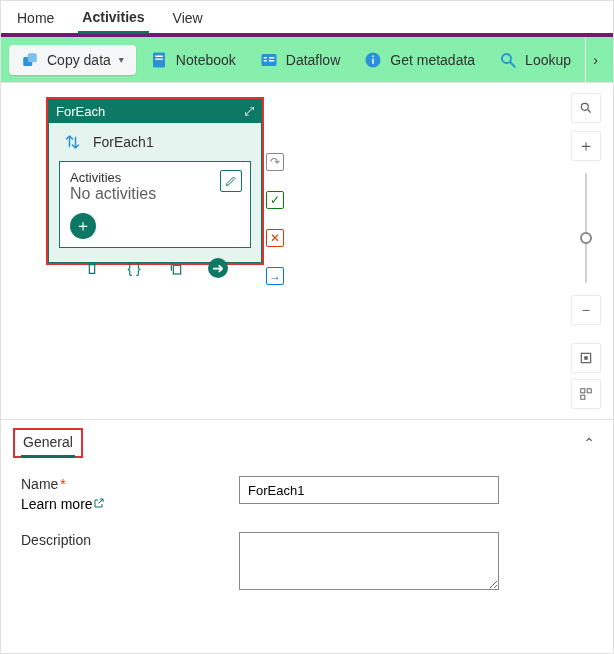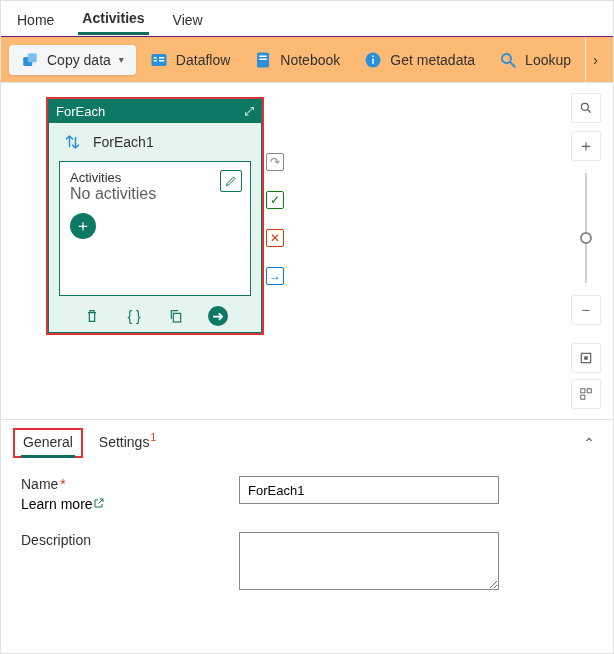--- a/index.html
+++ b/index.html
@@ -1,24 +1,24 @@
 <!DOCTYPE html>
 <html><head>
 <meta charset="utf-8">
 <style>
 * { box-sizing: border-box; margin: 0; padding: 0; }
 body { font-family: "Segoe UI", Tahoma, sans-serif; font-size: 14px; color: #323130; width: 614px; height: 654px; background: #fff; border: 1px solid #e1e1e1; display: flex; flex-direction: column; overflow: hidden; }
 
 
-.nav-tabs { display: flex; align-items: center; height: 36px; padding: 0 12px; gap: 20px; border-bottom: 1px solid #701a75; }
+.nav-tabs { display: flex; align-items: center; height: 36px; padding: 0 12px; gap: 20px; border-bottom: 4px solid #701a75; }
 .nav-tab { padding: 8px 4px 6px; cursor: pointer; }
 .nav-tab.active { border-bottom: 3px solid #0f6f5c; font-weight: 600; }
 
 
-.toolbar { display: flex; align-items: center; height: 46px; padding: 0 8px; gap: 4px; border-bottom: 1px solid #e1e1e1; background:#fdba74; }
+.toolbar { display: flex; align-items: center; height: 46px; padding: 0 8px; gap: 4px; border-bottom: 1px solid #e1e1e1; background:#86efac; }
 .tool-btn { display: inline-flex; align-items: center; gap: 8px; padding: 6px 10px; cursor: pointer; border-radius: 2px; white-space: nowrap; }
 .tool-btn.primary { background: #f4f6f8; box-shadow: 0 1px 2px rgba(0,0,0,0.12); border-radius: 4px; padding: 6px 12px; }
 .chevron-down { font-size: 10px; color: #605e5c; }
 .toolbar-more { margin-left:auto; width: 22px; height:46px; display:flex; align-items:center; justify-content:center; border-left:1px solid #eee; cursor:pointer; }
 
 
 .ic { width:18px; height:18px; display:inline-flex; align-items:center; justify-content:center; }
 .ic svg { width:18px; height:18px; }
 
 
@@ -26,21 +26,21 @@
 .canvas-inner { position:relative; width:100%; height:100%; }
 
 
 .rail { position:absolute; right:10px; top:10px; width:34px; display:flex; flex-direction:column; align-items:center; gap:8px; }
 .rail-btn { width:30px; height:30px; border:1px solid #eaeaea; border-radius:2px; display:flex; align-items:center; justify-content:center; cursor:pointer; color:#605e5c; font-size:16px; background:#fff; }
 .rail-track { width:2px; height:110px; background:#d0d0d0; position:relative; margin:4px 0; }
 .rail-thumb { position:absolute; top:54%; left:-5px; width:12px; height:12px; border-radius:50%; border:2px solid #8a8886; background:#fff; cursor:pointer; }
 .rail-group-bottom { position:absolute; right:10px; bottom:10px; width:34px; display:flex; flex-direction:column; gap:6px; align-items:center; }
 
 
-.node-select { position:absolute; left:45px; top:14px; width:218px; height:238px; border:2px solid #e03030; padding:0; }
+.node-select { position:absolute; left:45px; top:14px; width:218px; height:168px; border:2px solid #e03030; padding:0; }
 .node { position:relative; width:100%; height:100%; }
 .node-header { background:#0d7864; color:#fff; height:24px; display:flex; align-items:center; justify-content:space-between; padding:0 8px; font-size:13px; }
 .node-body { background:#e6f4f0; border:1px solid #0d7864; border-top:none; padding:6px 10px 4px; height:calc(100% - 24px); display:flex; flex-direction:column; }
 .node-title-row { display:flex; align-items:center; gap:10px; padding:4px 0 6px 6px; }
 .activities-box { background:#fff; border:1px solid #0d7864; flex:1; margin:4px 0 6px; padding:8px 10px; position:relative; }
 .act-label { font-size:13px; }
 .act-sub { font-size:16px; color:#605e5c; }
 .add-circle { width:26px; height:26px; border-radius:50%; background:#0d7864; color:#fff; display:flex; align-items:center; justify-content:center; margin-top:10px; cursor:pointer; font-size:16px; }
 .edit-pencil { position:absolute; right:8px; top:8px; width:22px; height:22px; border:1px solid #0d7864; border-radius:2px; display:flex; align-items:center; justify-content:center; color:#0d7864; cursor:pointer; }
 .node-footer { display:flex; gap:22px; justify-content:center; padding:4px 0 2px; }
@@ -85,38 +85,38 @@
           <rect x="3" y="8" width="12" height="12" rx="2" fill="#2a90d9"></rect>
           <rect x="9" y="3" width="12" height="12" rx="2" fill="#7cc0ec"></rect>
         </svg>
     </span>
     <span>Copy data</span>
     <span class="chevron-down">▾</span>
   </div>
   <div class="tool-btn">
     <span class="ic">
       <svg viewBox="0 0 24 24">
+          <rect x="4" y="2" width="16" height="20" rx="2" fill="#2a90d9"></rect>
+          <rect x="7" y="6" width="10" height="2" fill="#fff"></rect>
+          <rect x="7" y="10" width="10" height="2" fill="#fff"></rect>
+        </svg>
+    </span>
+    <span>Notebook</span>
+  </div>
+  <div class="tool-btn">
+    <span class="ic">
+      <svg viewBox="0 0 24 24">
           <rect x="2" y="4" width="20" height="16" rx="2" fill="#2a90d9"></rect>
           <rect x="5" y="8" width="4" height="2" fill="#fff"></rect>
           <rect x="5" y="12" width="4" height="2" fill="#fff"></rect>
           <rect x="12" y="8" width="7" height="2" fill="#fff"></rect>
           <rect x="12" y="12" width="7" height="2" fill="#fff"></rect>
         </svg>
     </span>
     <span>Dataflow</span>
-  </div>
-  <div class="tool-btn">
-    <span class="ic">
-      <svg viewBox="0 0 24 24">
-          <rect x="4" y="2" width="16" height="20" rx="2" fill="#2a90d9"></rect>
-          <rect x="7" y="6" width="10" height="2" fill="#fff"></rect>
-          <rect x="7" y="10" width="10" height="2" fill="#fff"></rect>
-        </svg>
-    </span>
-    <span>Notebook</span>
   </div>
   <div class="tool-btn">
     <span class="ic">
       <svg viewBox="0 0 24 24">
           <circle cx="12" cy="12" r="10" fill="#2a90d9"></circle>
           <rect x="11" y="10" width="2" height="7" fill="#fff"></rect>
           <rect x="11" y="6" width="2" height="2" fill="#fff"></rect>
         </svg>
     </span>
     <span>Get metadata</span>
@@ -217,23 +217,20 @@
           </svg>
       </div>
     </div>
 
   </div>
 </div>
 
 <div class="details">
   <div class="details-tabs">
     <div class="dt-tab active-box active-underline">General</div>
-    <div class="dt-tab">
-      <span>Settings</span><span class="dt-sup">1</span>
-    </div>
     <div class="collapse-caret">⌃</div>
   </div>
   <div class="details-body">
     <div>
       <div><span>Name</span><span class="req-star">*</span></div>
       <div class="learn-more">
         <span>Learn more</span>
         <span>
           <svg width="12" height="12" viewBox="0 0 24 24">
               <path d="M14 4 L20 4 L20 10 M20 4 L11 13 M18 14 L18 20 L4 20 L4 6 L10 6" stroke="#0f6f5c" stroke-width="2" fill="none"></path>

